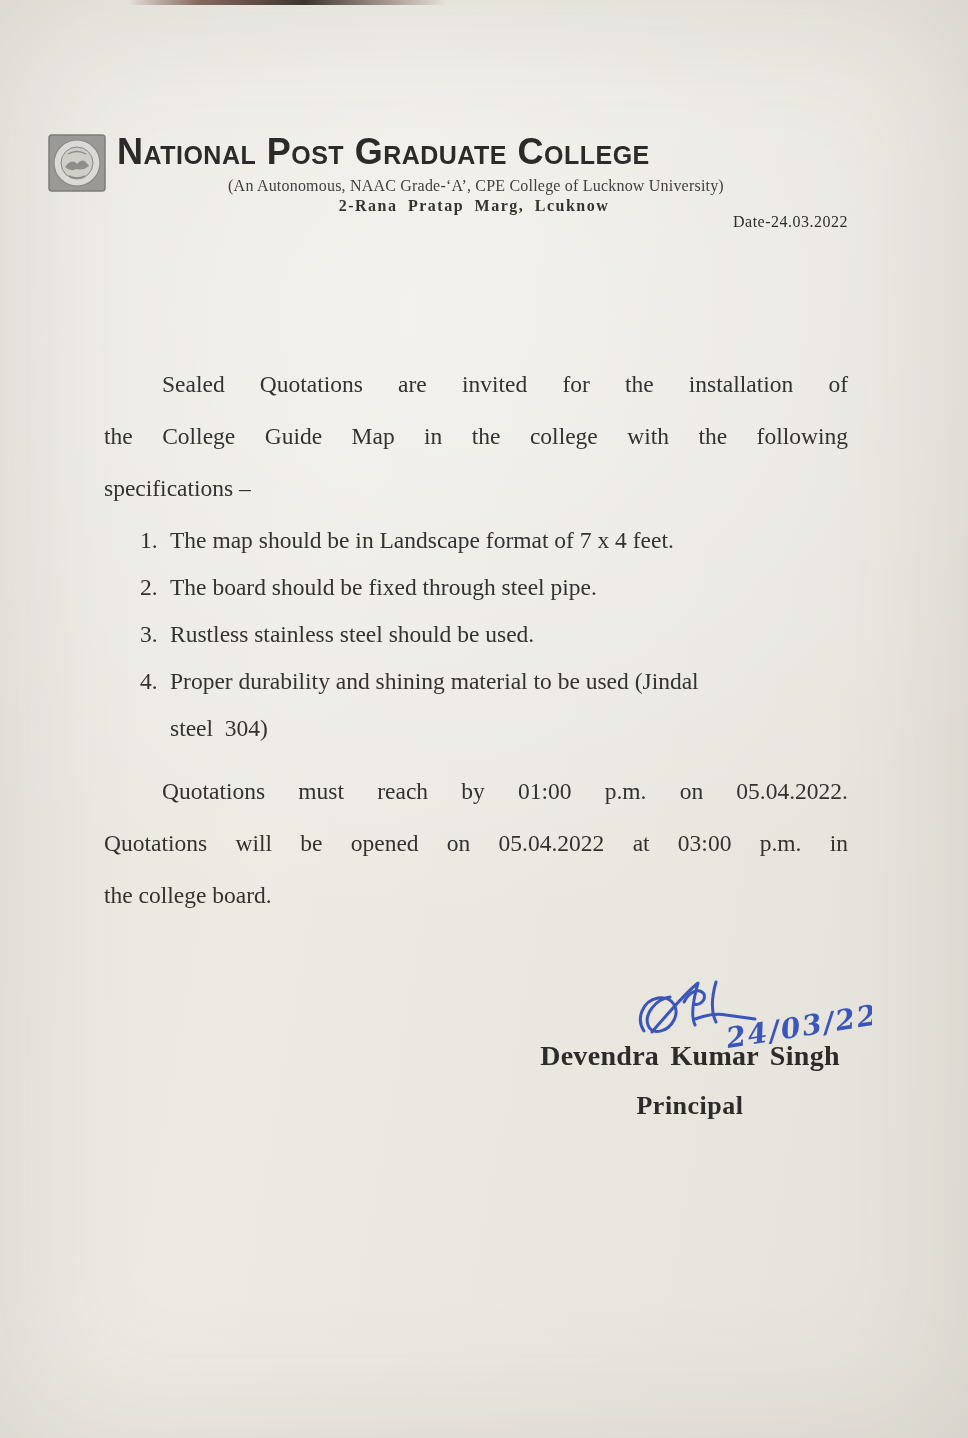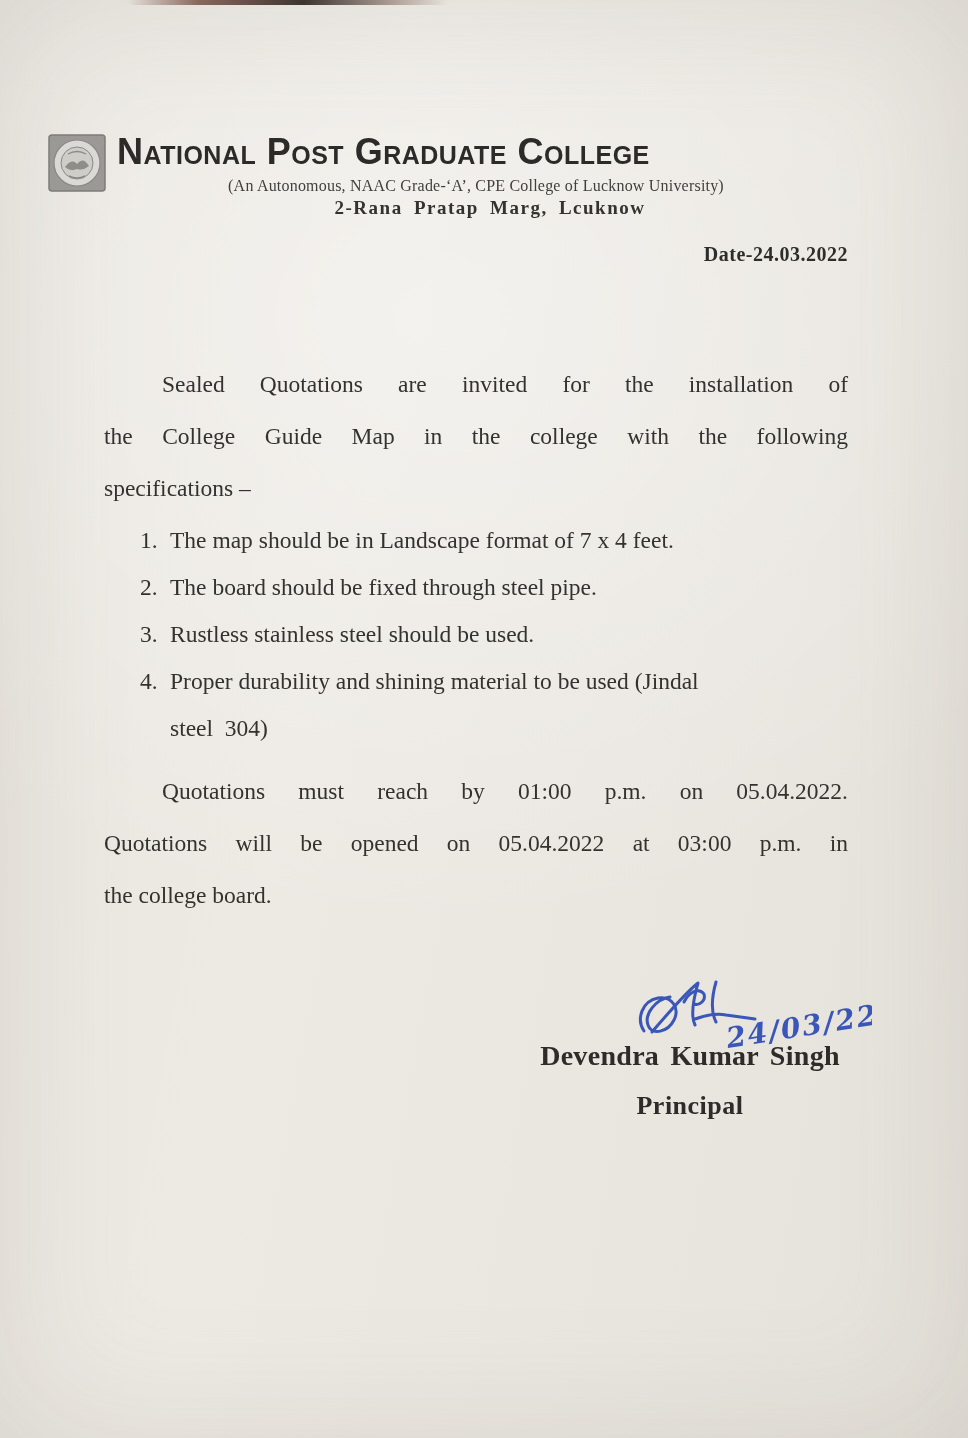--- a/index.html
+++ b/index.html
@@ -55,35 +55,33 @@
     text-align: center;
     font-size: 16px;
     letter-spacing: 0.2px;
     color: #413f3c;
   }
   .address {
     position: absolute;
     left: 0; top: 197px;
     width: 948px;
     text-align: center;
-    font-size: 19px;
+    font-size: 16px;
     font-weight: 700;
     letter-spacing: 1.5px;
     word-spacing: 5px;
     color: #35332f;
-    padding-left: 16px;
   }
   .date-line {
     position: absolute;
     top: 213px; right: 120px;
-    font-size: 20px;
-    font-weight: 700;
+    font-size: 16px;
+    font-weight: 400;
     letter-spacing: 0.5px;
     color: #2f2d2a;
-    margin-top: 30px;
   }
 
   
   .title-wrap {
     position: absolute;
     top: 296px; left: 0;
     width: 946px;
     text-align: center;
   }
   .title-wrap .title-text {

